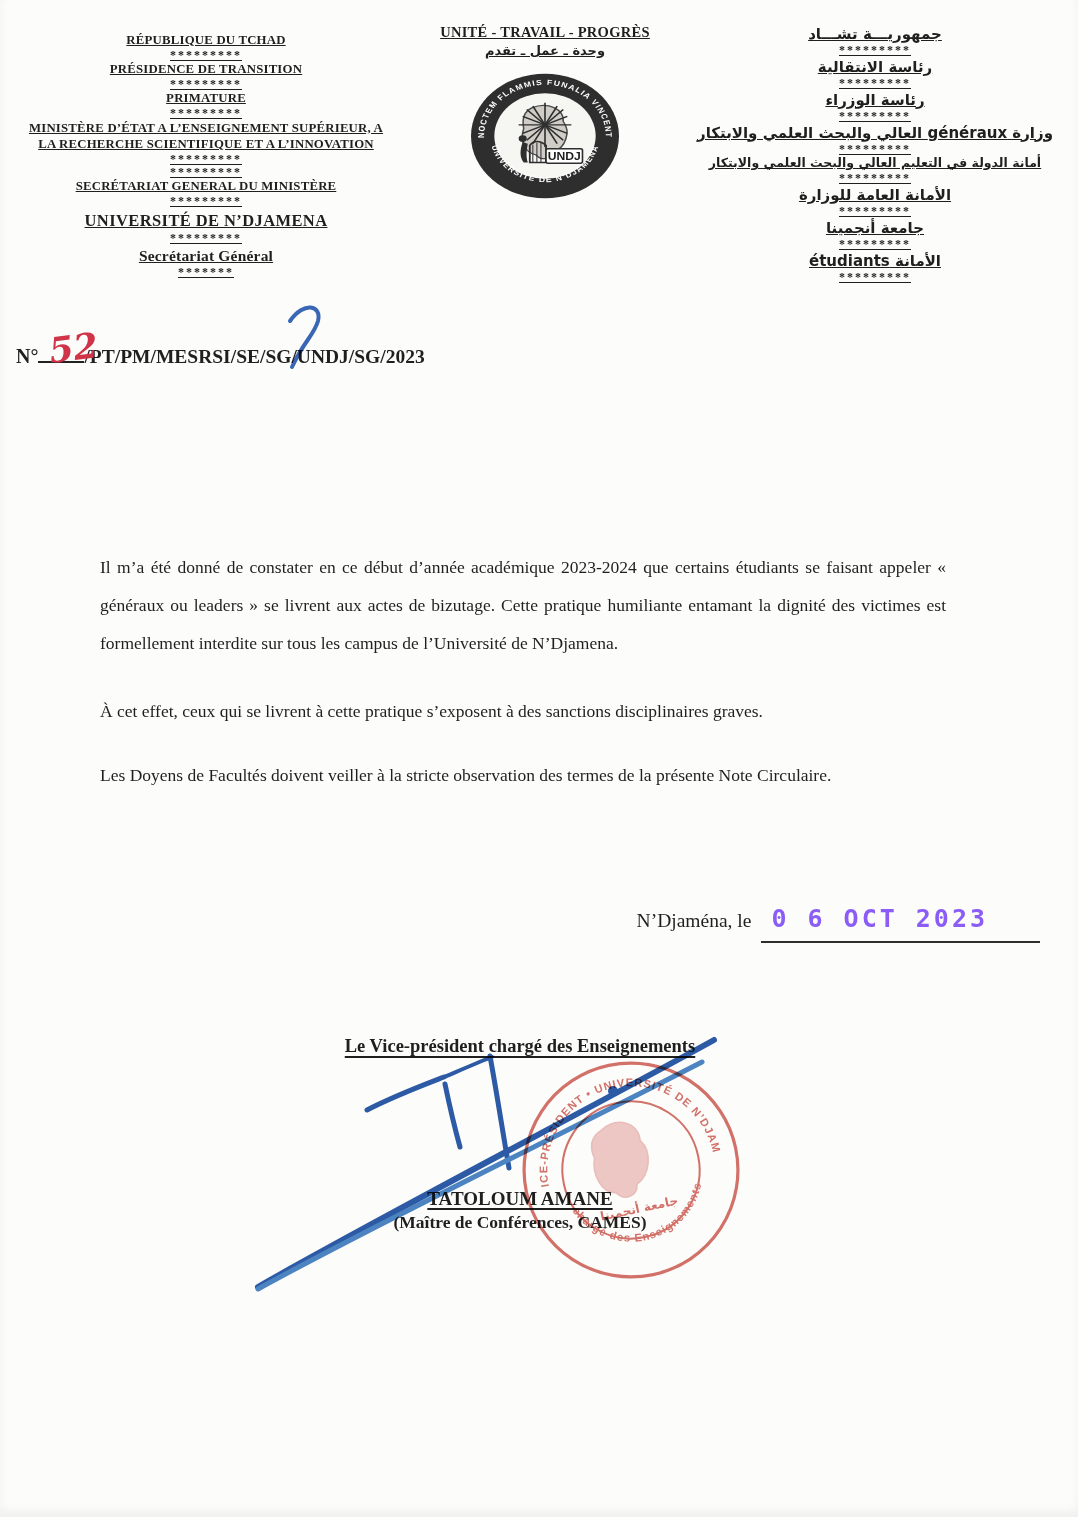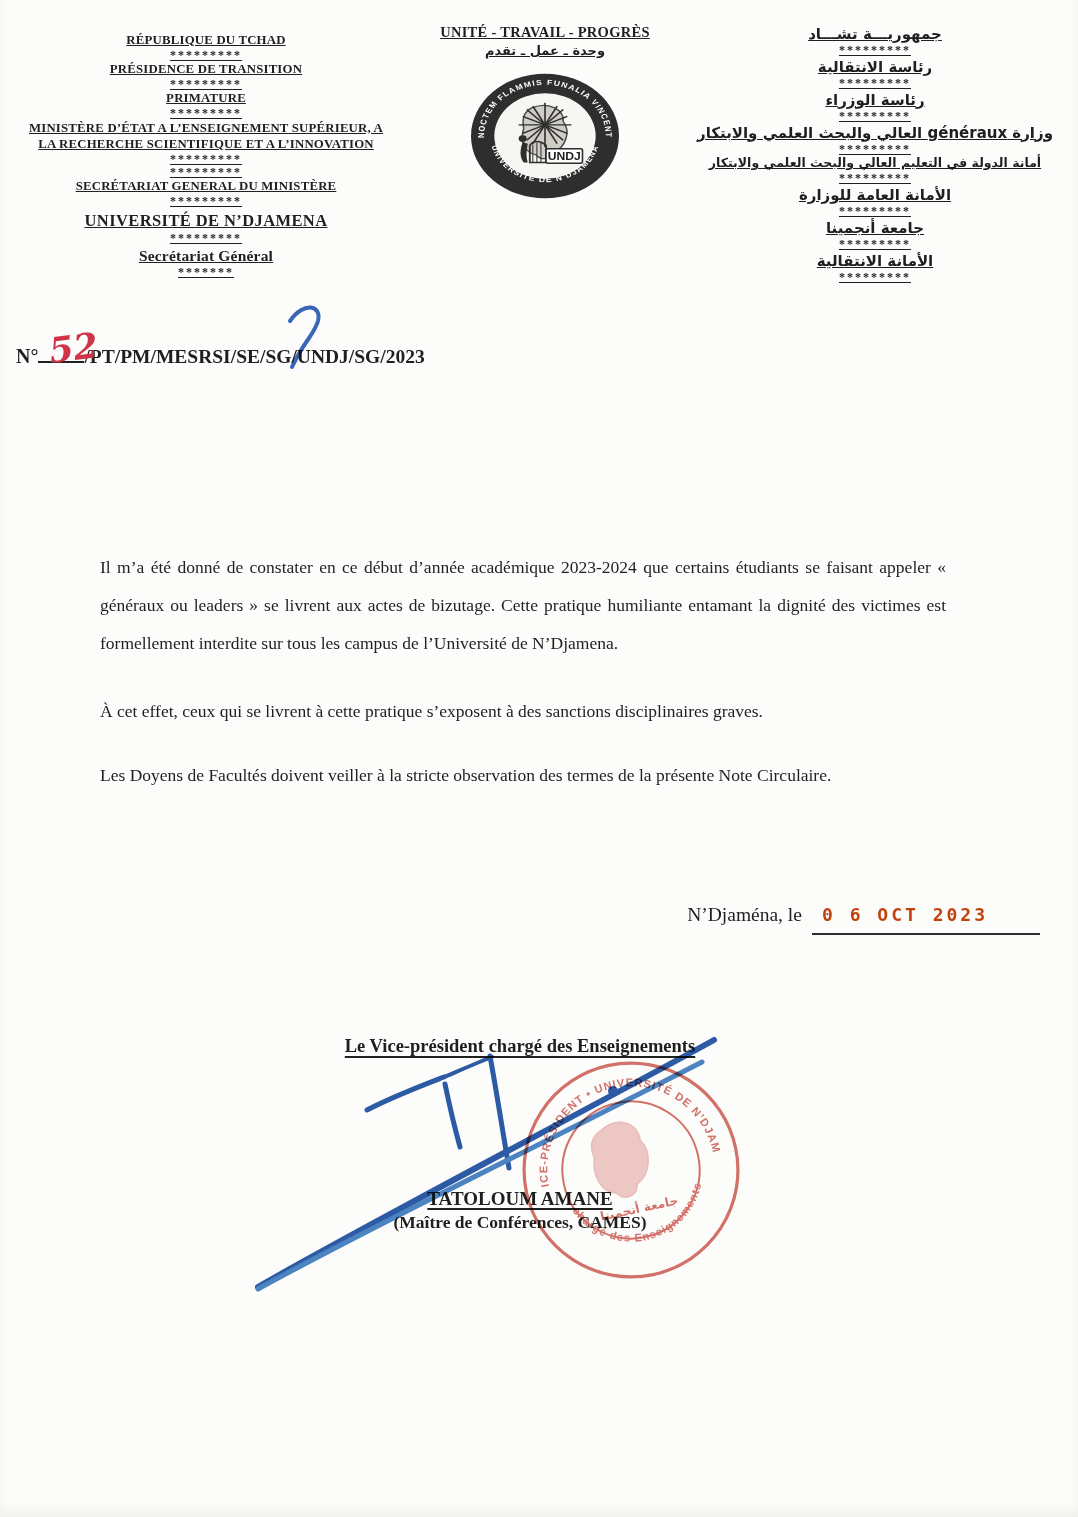--- a/index.html
+++ b/index.html
@@ -44,21 +44,21 @@
   .body-text{position:absolute;left:100px;top:548px;width:846px;font-size:17.5px;line-height:38px;text-align:justify;}
   .body-text p{margin:0;}
   .body-text p + p{margin-top:30px;}
   .body-text p.p3{margin-top:26px;}
   
   .dateline{position:absolute;left:0;top:904px;width:1040px;text-align:right;white-space:nowrap;}
   .date-place{font-size:19.5px;}
   .date-stamp-wrap{display:inline-block;border-bottom:2px solid #2e2e2e;padding:0 52px 8px 10px;margin-left:6px;}
   .date-stamp{
     font-family:"DejaVu Sans Mono", monospace;font-weight:bold;
-    font-size:18px;letter-spacing:3px;color:#c2410c;
+    font-size:25px;letter-spacing:3px;color:#8b5cf6;
   }
   
   .sig-role{position:absolute;left:250px;top:1036px;width:540px;text-align:center;
     font-weight:bold;font-size:18.5px;text-decoration:underline;text-decoration-thickness:2px;text-underline-offset:4px;z-index:1;}
   .sig-name-block{position:absolute;left:250px;top:1188px;width:540px;text-align:center;z-index:1;}
   .sig-name{font-weight:bold;font-size:19px;text-decoration:underline;text-decoration-thickness:2px;text-underline-offset:3px;}
   .sig-qualification{font-weight:bold;font-size:17.5px;margin-top:2px;text-align:center;}
   
   .stamp-svg{position:absolute;left:515px;top:1048px;z-index:2;mix-blend-mode:multiply;opacity:.85;transform:rotate(-12deg);}
   .signature-svg{position:absolute;left:222px;top:1034px;z-index:3;mix-blend-mode:multiply;}
@@ -141,21 +141,21 @@
     <div class="ar">رئاسة الوزراء</div>
     <div class="h-sep">*********</div>
     <div class="ar">وزارة généraux العالي والبحث العلمي والابتكار</div>
     <div class="h-sep">*********</div>
     <div class="ar small">أمانة الدولة في التعليم العالي والبحث العلمي والابتكار</div>
     <div class="h-sep">*********</div>
     <div class="ar">الأمانة العامة للوزارة</div>
     <div class="h-sep">*********</div>
     <div class="ar">جامعة أنجمينا</div>
     <div class="h-sep">*********</div>
-    <div class="ar">الأمانة الانتقالية</div>
+    <div class="ar">الأمانة étudiants</div>
     <div class="h-sep">*********</div>
   </div>
 
   <div class="refline">
     <span class="ref-prefix">N°</span><span class="ref-blank"></span><span>/PT/PM/MESRSI/SE/SG/UNDJ/SG/2023</span>
     <span class="ref-number">52</span>
   </div>
 
   <svg class="penmark-svg" width="60" height="78" viewBox="0 0 60 78">
     <path d="M 12,24 C 26,4 44,8 40,24 C 36,38 26,44 14,70" fill="none" stroke="#3a68b8" stroke-width="4" stroke-linecap="round"></path>

